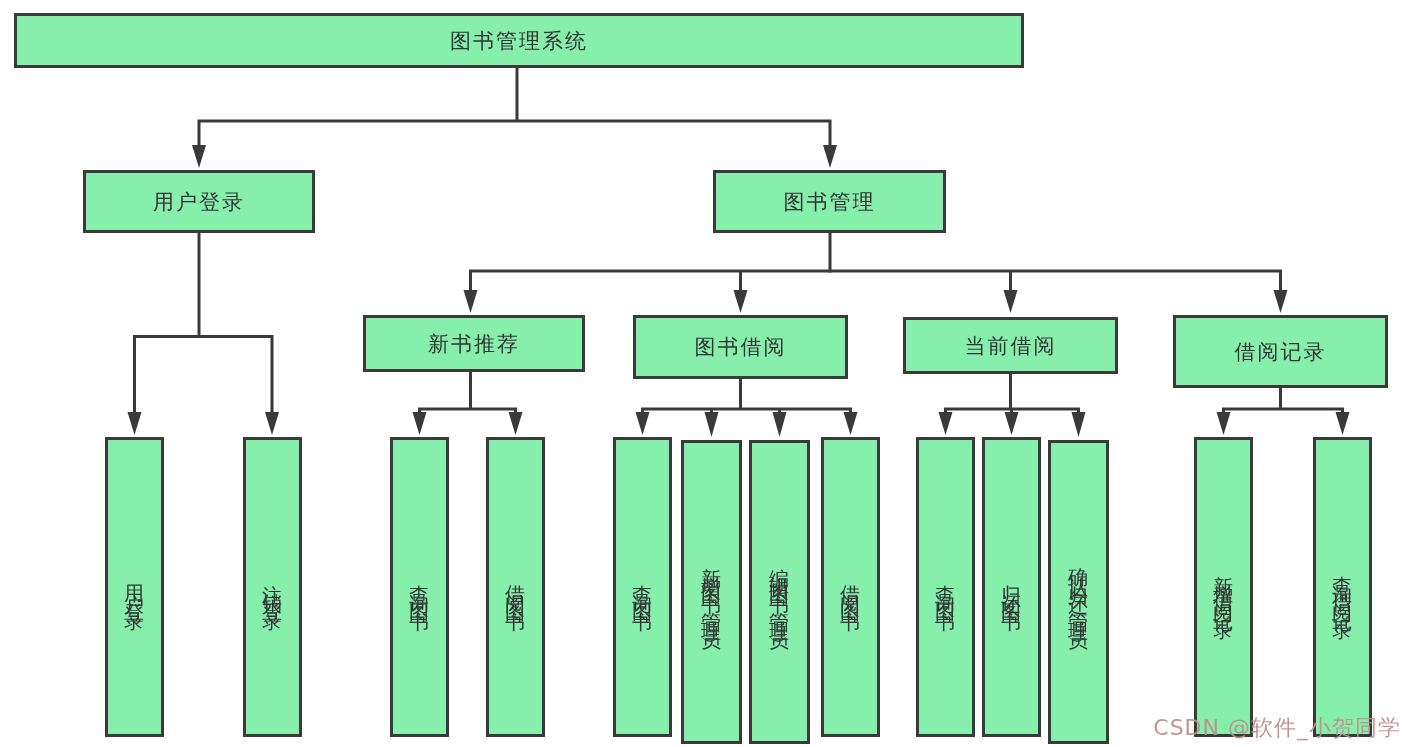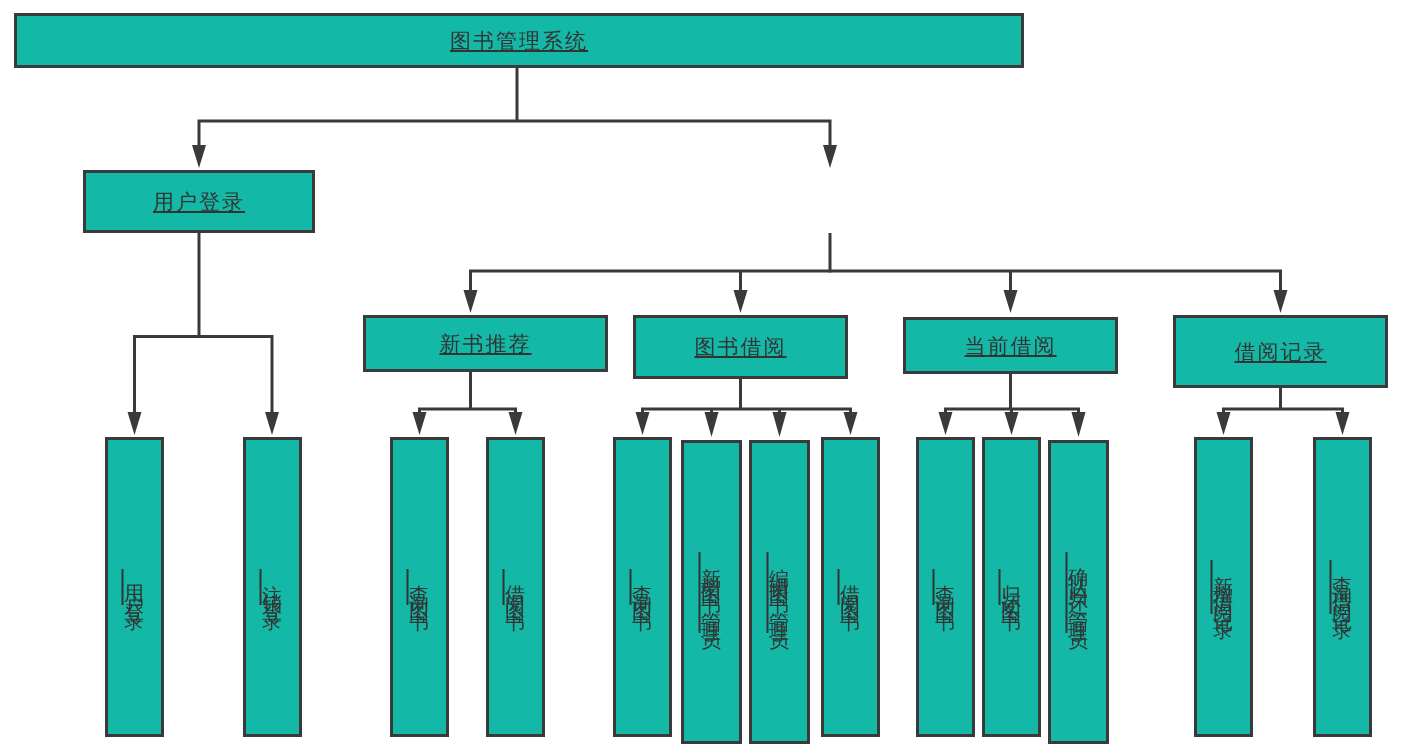--- a/index.html
+++ b/index.html
@@ -13,27 +13,26 @@
   }
   svg.connectors {
     position: absolute;
     left: 0; top: 0;
     width: 1405px; height: 747px;
   }
   .node {
     position: absolute;
     box-sizing: border-box;
     border: 3px solid #3a3a3a;
-    background: #14b8a6;
+    background: #86efac;
     color: #333333;
     display: flex;
     align-items: center;
     justify-content: center;
     text-align: left;
-    text-decoration: underline;
   }
   .node.h { font-size: 21px; letter-spacing: 2px; white-space: nowrap; }
   .node.v { font-size: 20px; }
   .node.v .vtext {
     writing-mode: vertical-rl;
     text-orientation: mixed;
     letter-spacing: 9px;
     line-height: 1;
     white-space: nowrap;
   }
@@ -109,22 +108,25 @@
     </g>
   </svg>
 
   <div class="node h" style="left:14px; top:13px; width:1010px; height:55px;">
     <span>图书管理系统</span>
   </div>
 
   <div class="node h" style="left:83px; top:170px; width:232px; height:63px;">
     <span>用户登录</span>
   </div>
+  <div class="node h" style="left:713px; top:170px; width:233px; height:63px;">
+    <span>图书管理</span>
+  </div>
 
-  <div class="node h" style="left:363px; top:315px; width:245px; height:57px;">
+  <div class="node h" style="left:363px; top:315px; width:222px; height:57px;">
     <span>新书推荐</span>
   </div>
   <div class="node h" style="left:633px; top:315px; width:215px; height:64px;">
     <span>图书借阅</span>
   </div>
   <div class="node h" style="left:903px; top:317px; width:215px; height:57px;">
     <span>当前借阅</span>
   </div>
   <div class="node h" style="left:1173px; top:315px; width:215px; height:73px;">
     <span>借阅记录</span>
@@ -167,14 +169,15 @@
     <span class="vtext">确认归还（管理员）</span>
   </div>
 
   <div class="node v" style="left:1194px; top:437px; width:59px; height:300px;">
     <span class="vtext">新增借阅记录</span>
   </div>
   <div class="node v" style="left:1313px; top:437px; width:59px; height:300px;">
     <span class="vtext">查询借阅记录</span>
   </div>
 
+  <div class="watermark">CSDN @软件_小贺同学</div>
 
 </div>
 
 </body></html>

